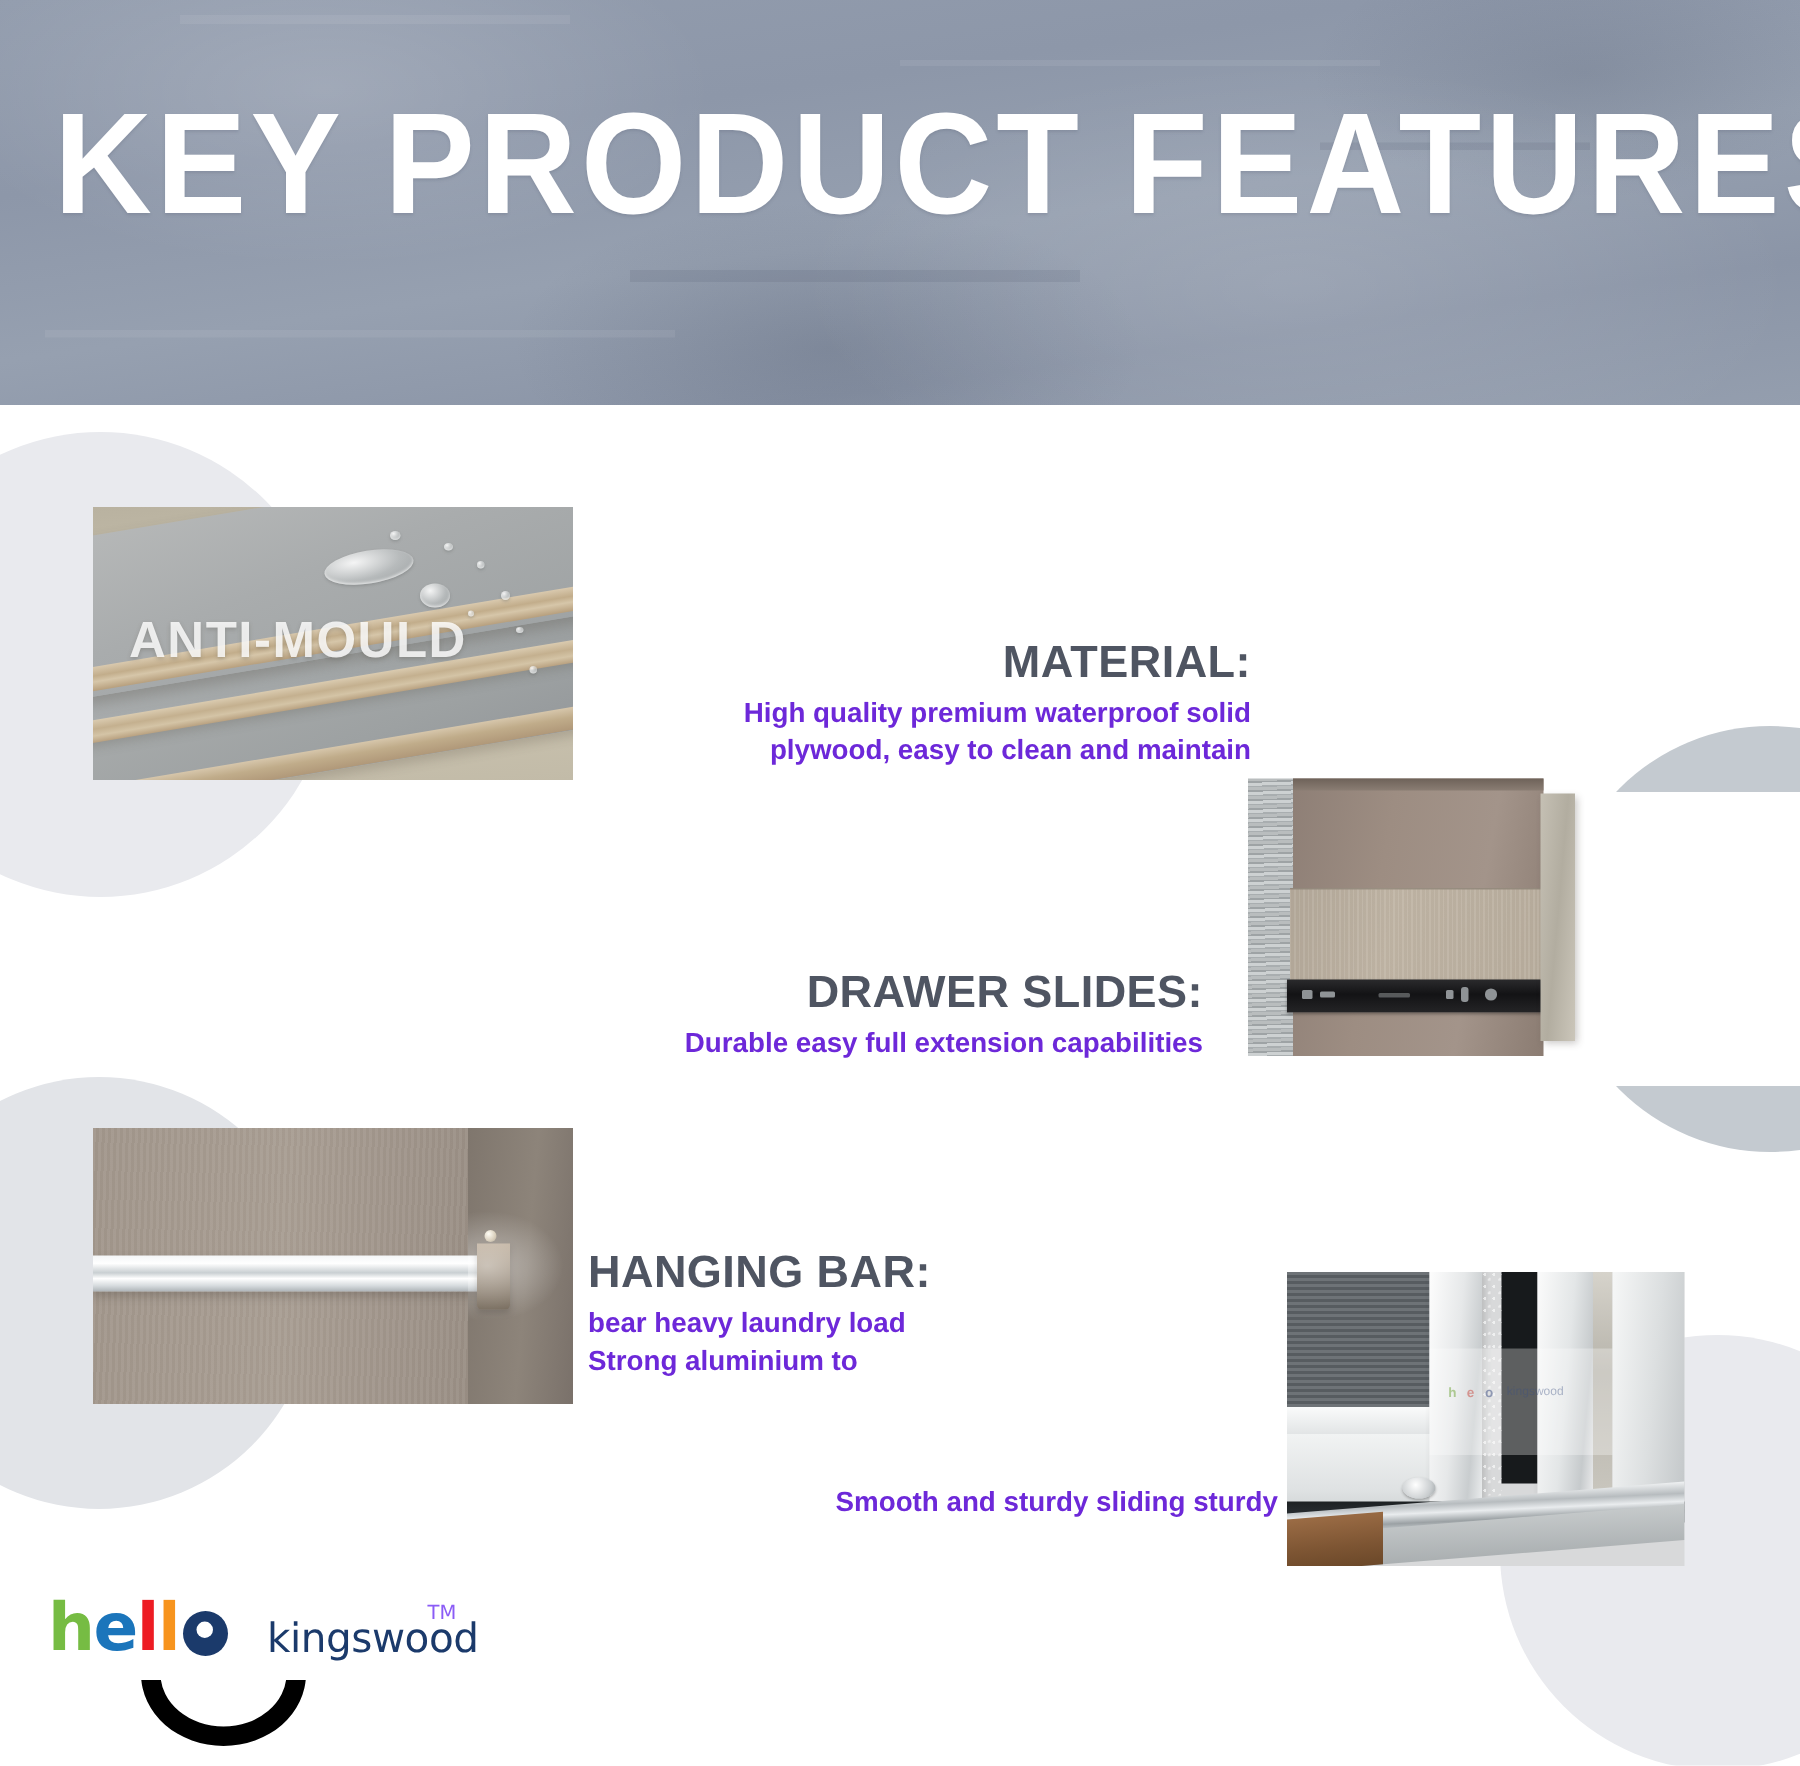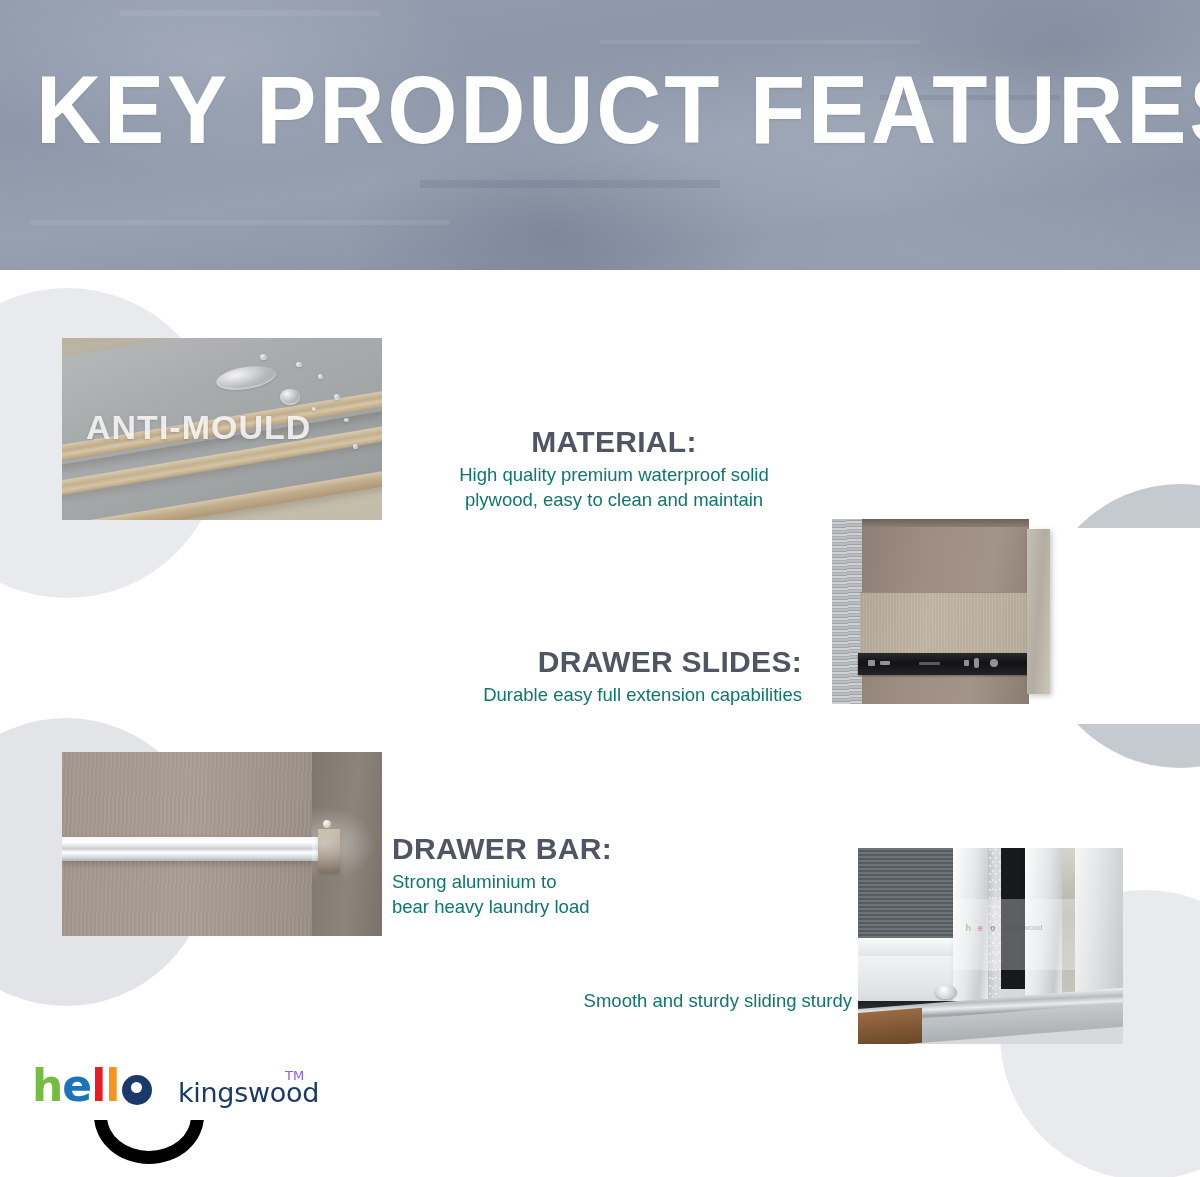--- a/index.html
+++ b/index.html
@@ -190,23 +190,23 @@
   .sld-mark .m3{ color:rgba(40,60,120,.45); left:30%; }
   .sld-mark .m4{ color:rgba(60,80,130,.4); left:42%; font-weight:400; font-size:8px; }
 
   
   .blk{ position:absolute; }
   .blk h2{
     font-weight:700; color:#4f5562; letter-spacing:.3px;
     font-size:30px; line-height:34px; margin:0 0 3px 0;
   }
   .blk p{
-    font-weight:400; color:#0f766e; font-size:18.5px; line-height:25px; margin:0;
-  }
-  .t-material{ left:394px; top:425px; width:440px; text-align:center; }
+    font-weight:700; color:#6d28d9; font-size:18.5px; line-height:25px; margin:0;
+  }
+  .t-material{ left:394px; top:425px; width:440px; text-align:right; }
   .t-drawer  { left:360px; top:645px; width:442px; text-align:right; }
   .t-hanging { left:392px; top:832px; width:400px; text-align:left; }
   .t-sliding { left:452px; top:988px; width:400px; text-align:right; }
 
   
   .logo{ position:absolute; left:32px; top:1062px; width:300px; height:100px; }
   .logo-word{ position:absolute; left:0; top:0; font-size:0; white-space:nowrap; }
   .logo-word span{
     font-family:"DejaVu Sans","Liberation Sans",sans-serif;
     font-weight:700; font-size:44px; line-height:48px; display:inline-block;
@@ -333,23 +333,23 @@
   <p>High quality premium waterproof solid</p>
   <p>plywood, easy to clean and maintain</p>
 </div>
 
 <div class="blk t-drawer">
   <h2>DRAWER SLIDES:</h2>
   <p>Durable easy full extension capabilities</p>
 </div>
 
 <div class="blk t-hanging">
-  <h2>DRAWER BAR:</h2>
+  <h2>HANGING BAR:</h2>
+  <p>bear heavy laundry load</p>
   <p>Strong aluminium to</p>
-  <p>bear heavy laundry load</p>
 </div>
 
 <div class="blk t-sliding">
   <p>Smooth and sturdy sliding sturdy</p>
 </div>
 
 <div class="logo">
   <div class="logo-word">
     <span class="lg-h">h</span><span class="lg-e">e</span><span class="lg-l1">l</span><span class="lg-l2">l</span><span class="lg-o"></span>
   </div>

